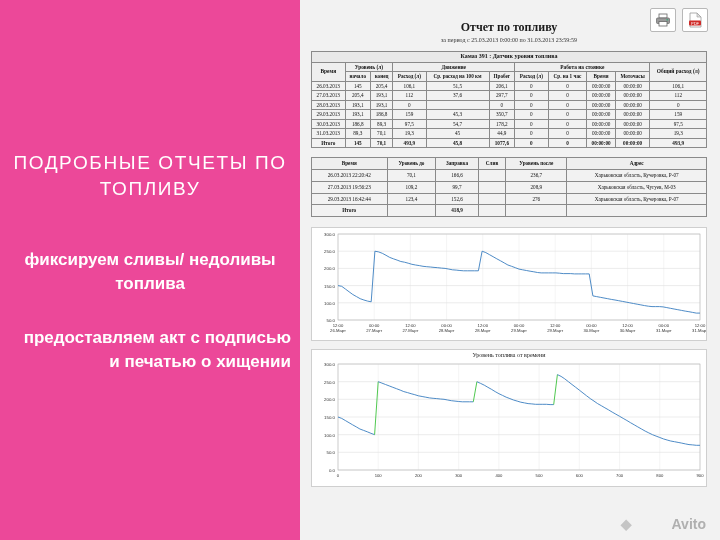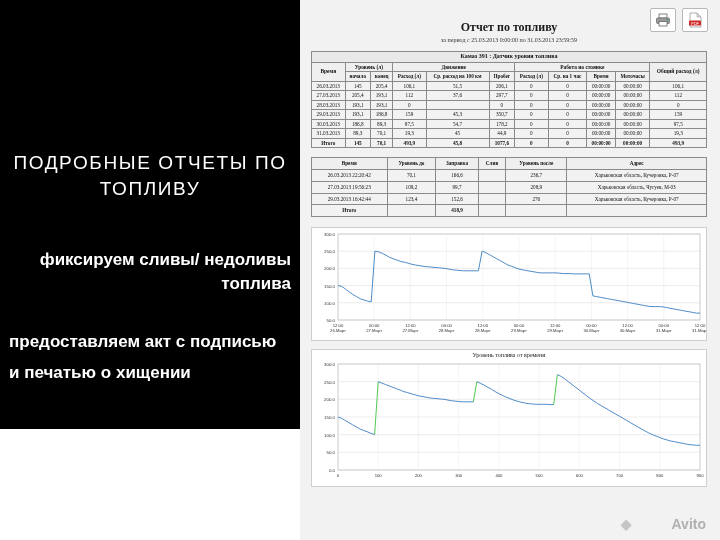--- a/index.html
+++ b/index.html
@@ -1,24 +1,24 @@
 <!DOCTYPE html>
 <html><head>
 <meta charset="utf-8">
 <style>
   html,body{margin:0;padding:0;}
   body{width:720px;height:540px;overflow:hidden;font-family:"Liberation Sans",sans-serif;background:#fff;}
   .page{position:relative;width:720px;height:540px;display:flex;}
 
   
-  .left{width:300px;height:429px;background:#000000;position:relative;flex:0 0 300px;}
+  .left{width:300px;height:540px;background:#ec4899;position:relative;flex:0 0 300px;}
   .left-inner{position:absolute;left:0;top:0;width:300px;height:540px;display:flex;flex-direction:column;align-items:center;}
   .headline{margin-top:150px;width:280px;text-align:center;color:#ffffff;font-size:19px;letter-spacing:1.6px;line-height:26px;font-weight:400;}
-  .sub1{margin-top:46px;width:282px;text-align:right;color:#ffffff;font-size:17px;font-weight:bold;line-height:24px;}
-  .sub2{margin-top:30px;width:282px;text-align:left;color:#ffffff;font-size:17px;font-weight:bold;line-height:31px;}
+  .sub1{margin-top:46px;width:282px;text-align:center;color:#ffffff;font-size:17px;font-weight:bold;line-height:24px;}
+  .sub2{margin-top:30px;width:282px;text-align:right;color:#ffffff;font-size:17px;font-weight:bold;line-height:24px;}
 
   
   .right{flex:1 1 auto;height:540px;background:#f2f2f2;position:relative;padding:6px 12px 0 10px;box-sizing:border-box;}
 
   .topicons{position:absolute;right:12px;top:8px;display:flex;gap:6px;align-items:center;}
   .ico{width:24px;height:22px;border:1px solid #b8b8b8;background:#ffffff;border-radius:2px;display:flex;align-items:center;justify-content:center;}
   .ico svg{display:block;}
 
   .doc-title{text-align:center;font-size:12px;font-weight:bold;color:#1a1a1a;margin-top:14px;font-family:"Liberation Serif",serif;}
   .doc-sub{text-align:center;font-size:6px;color:#333;margin-top:2px;font-family:"Liberation Serif",serif;}

